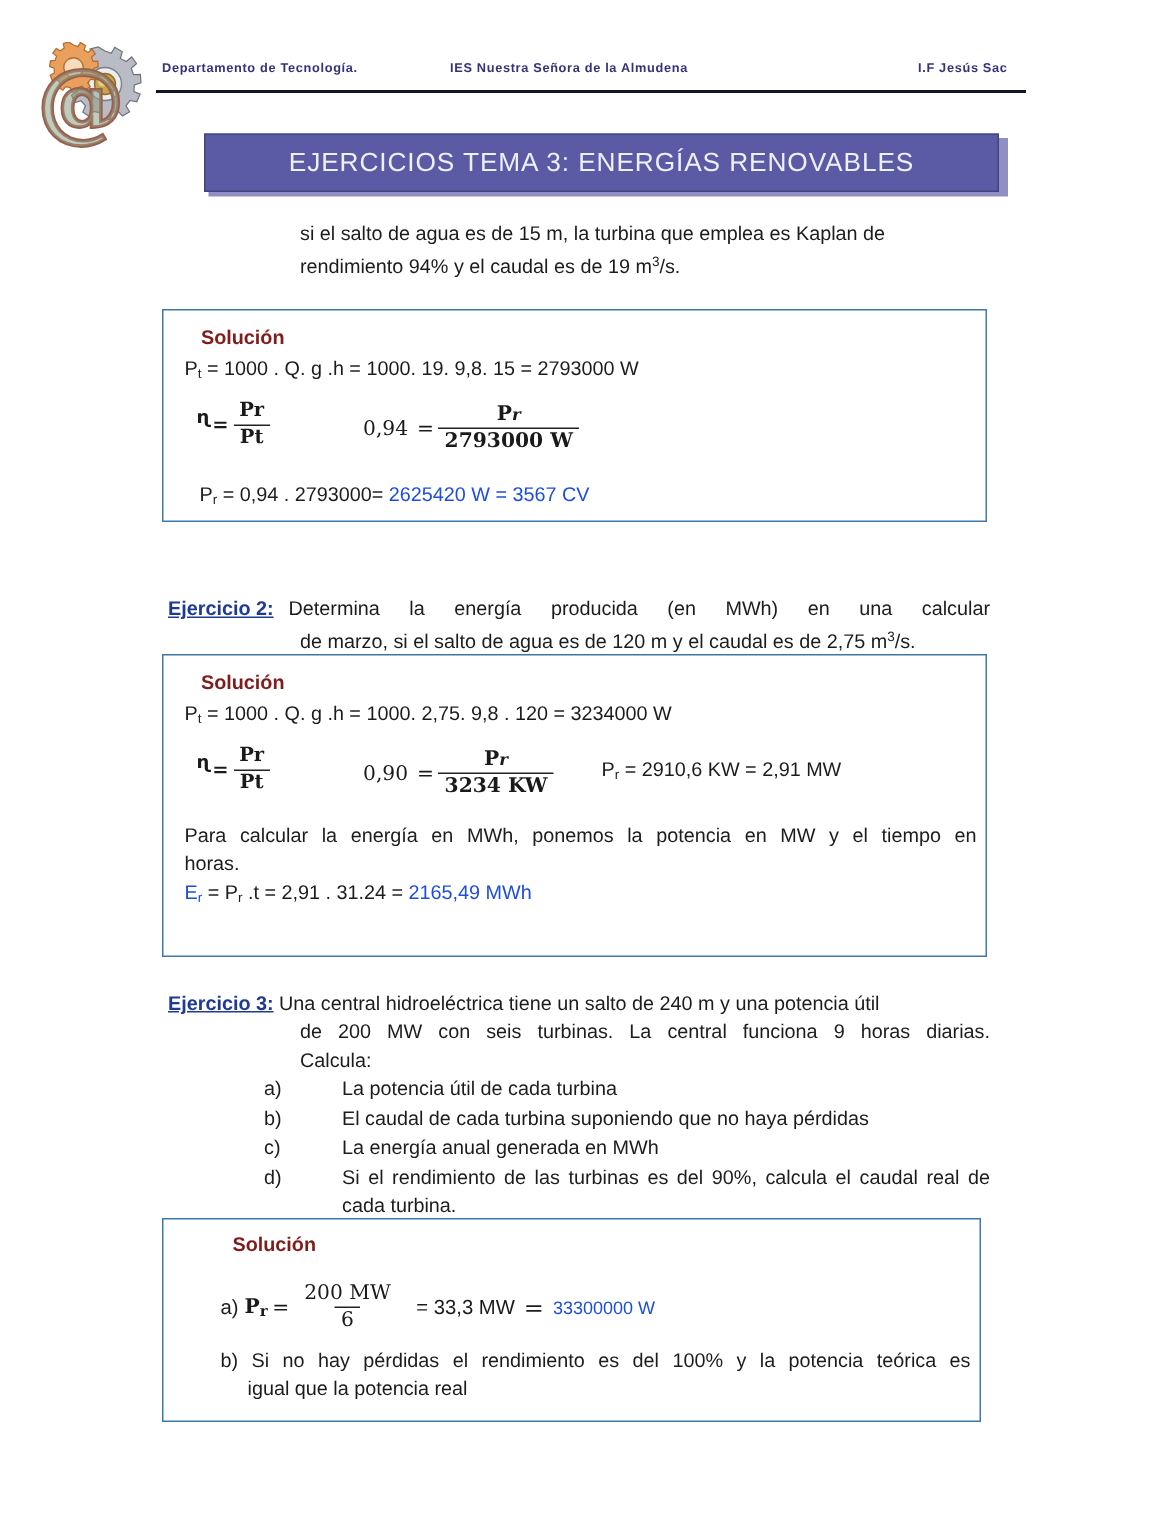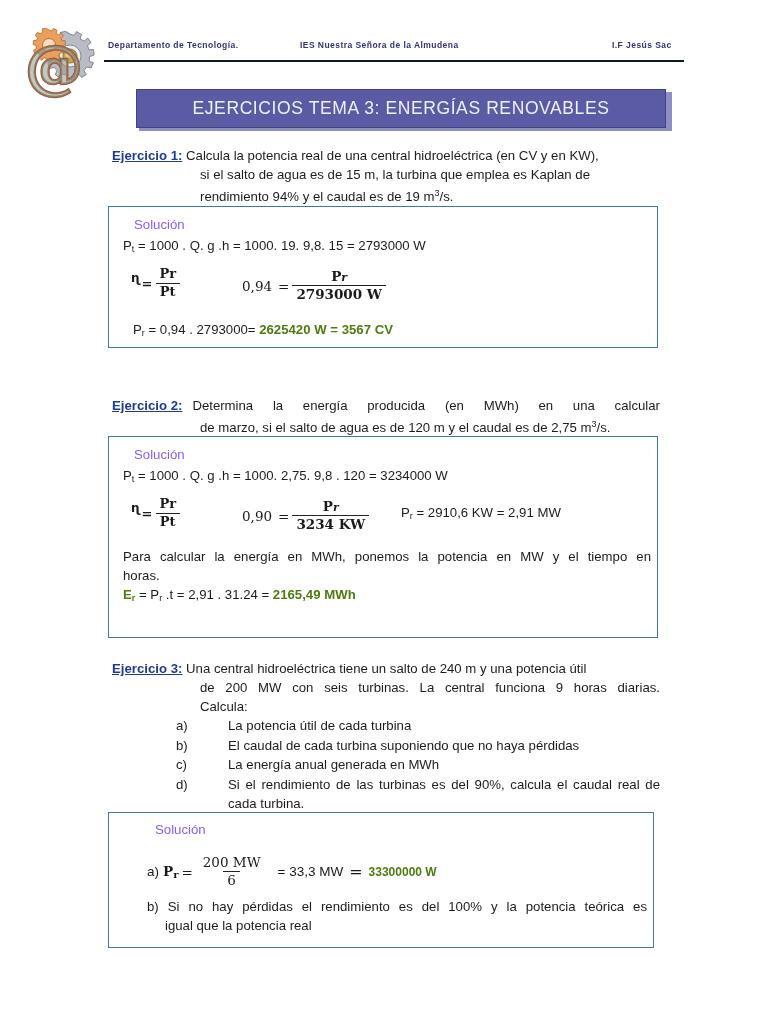--- a/index.html
+++ b/index.html
@@ -126,30 +126,30 @@
 
   
   .solbox {
     position: absolute;
     left: 108px;
     border: 1px solid #3c78a8;
     background: #ffffff;
     box-sizing: border-box;
   }
   .sol-title {
-    color: #8b5cf6;
-    font-weight: normal;
+    color: #7f1d1d;
+    font-weight: bold;
     font-size: 13.2px;
   }
   .sol-line {
     font-size: 13.2px;
     line-height: 19px;
     color: #1c1c1c;
   }
-  .bluebold { color: #4d7c0f; font-weight: bold; }
+  .bluebold { color: #1d4ed8; font-weight: normal; }
   sub { font-size: 9px; vertical-align: -2px; }
   sup { font-size: 9px; vertical-align: 5px; }
 
   
   .mathrow {
     display: flex;
     align-items: center;
     font-family: "DejaVu Serif", serif;
   }
   .frac {
@@ -216,24 +216,20 @@
 </div>
 
 <div class="title-banner-wrap">
   <div class="title-shadow"></div>
   <div class="title-banner">
     <span>EJERCICIOS TEMA 3: ENERGÍAS RENOVABLES</span>
   </div>
 </div>
 
 <div class="exercise" style="top:146px;">
-  <div class="ex-hang">
-    <span class="ex-label">Ejercicio 1:</span>
-    <span>Calcula la potencia real de una central hidroeléctrica (en CV y en KW),</span>
-  </div>
   <div style="padding-left:88px; text-align:justify;">
     <span>si el salto de agua es de 15 m, la turbina que emplea es Kaplan de</span>
   </div>
   <div style="padding-left:88px;">
     <span>rendimiento 94% y el caudal es de 19 m</span><sup>3</sup><span>/s.</span>
   </div>
 </div>
 
 <div class="solbox" style="top:206px; width:550px; height:142px;">
   <div class="sol-title" style="position:absolute; left:25px; top:10px;">Solución</div>

